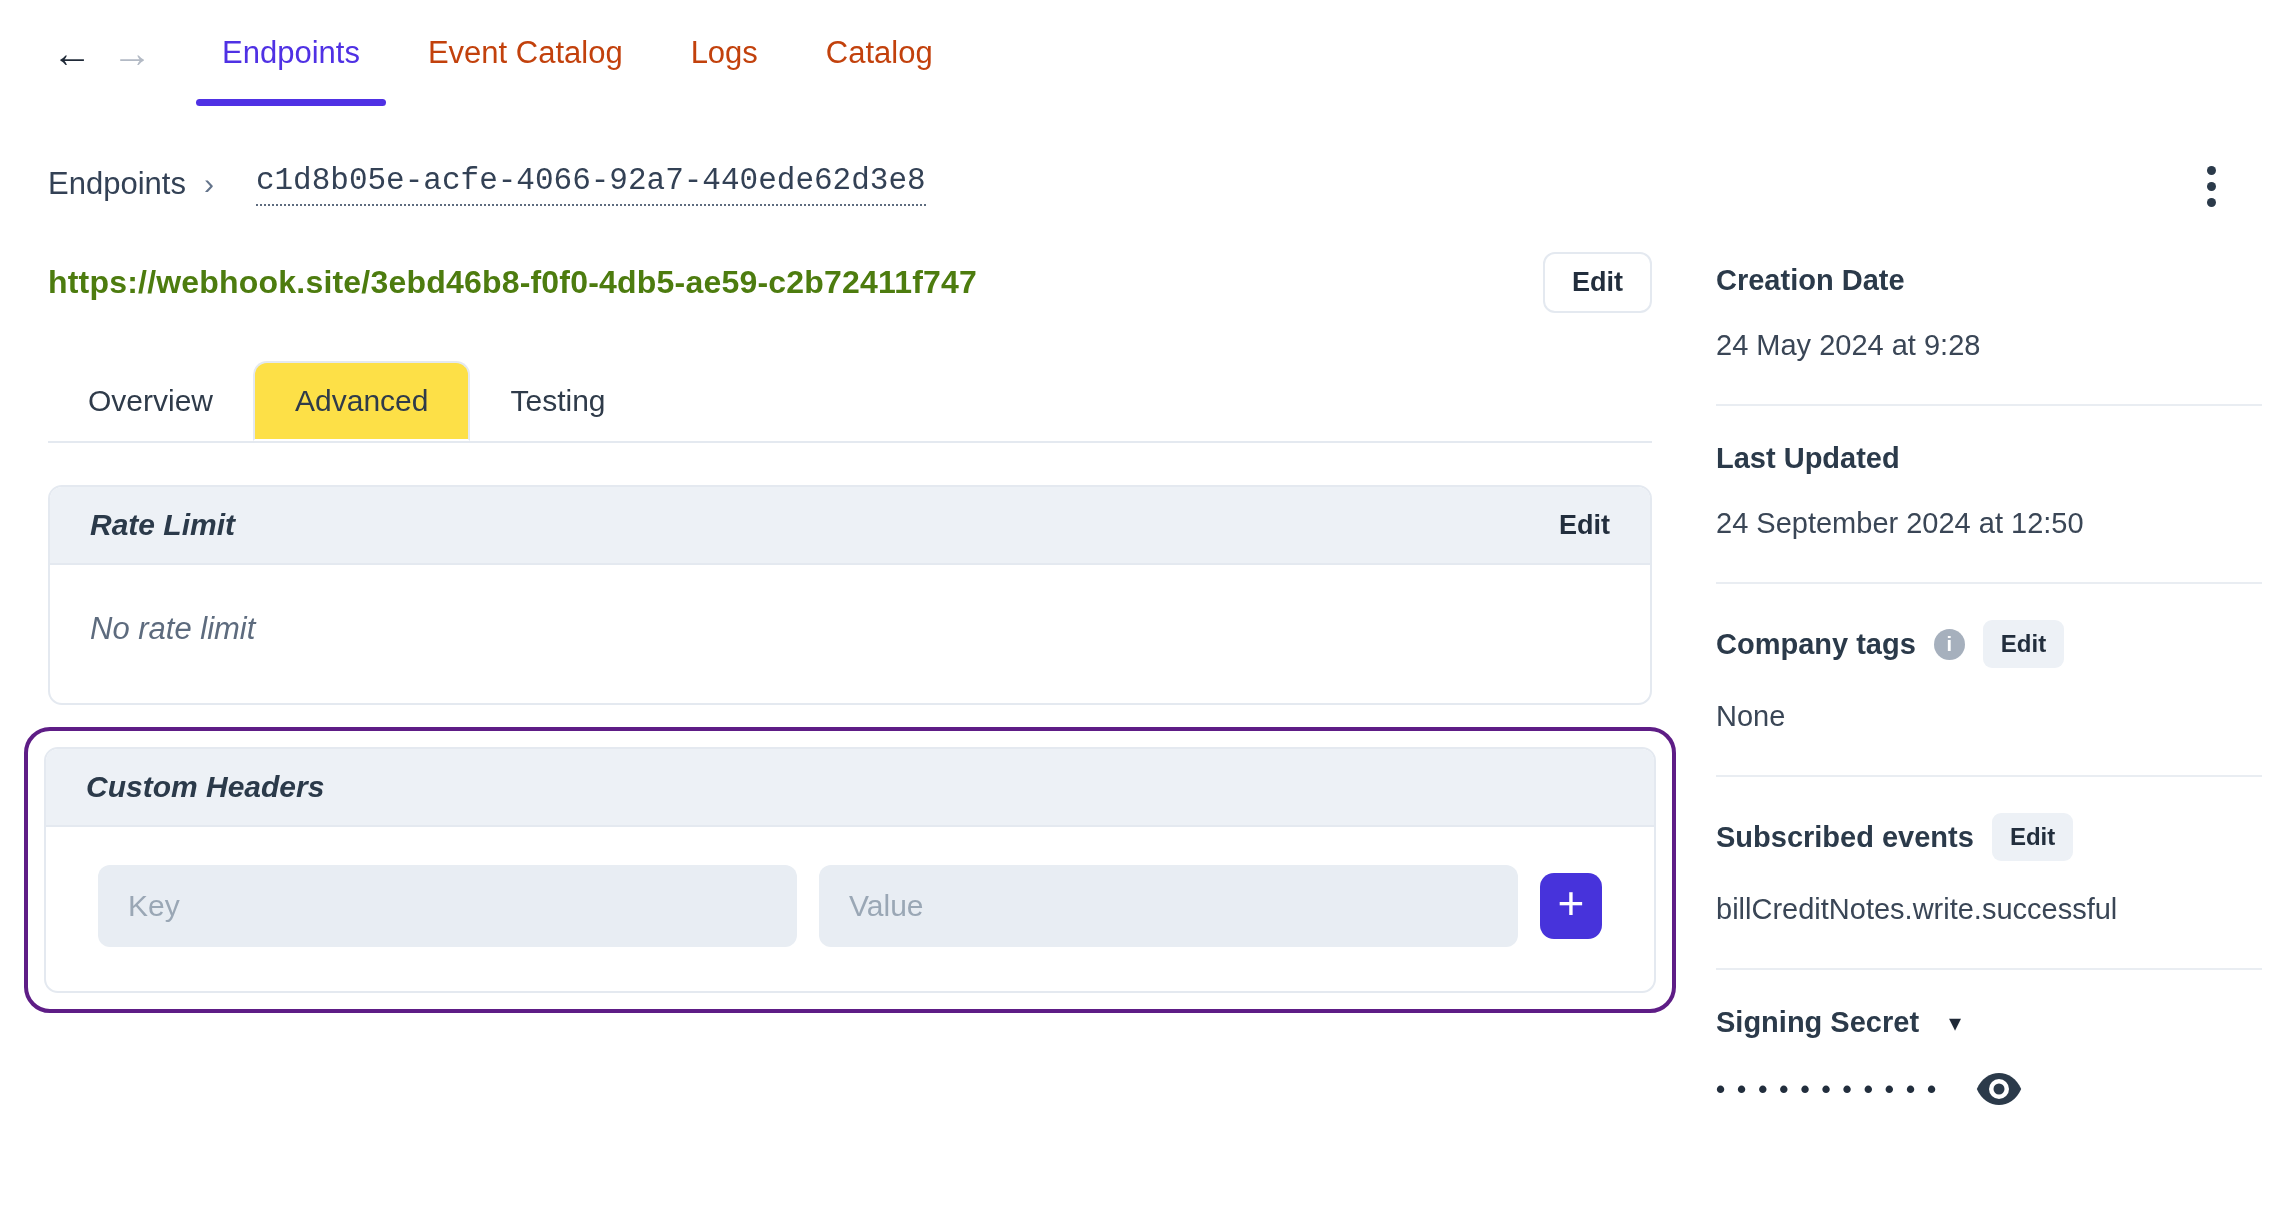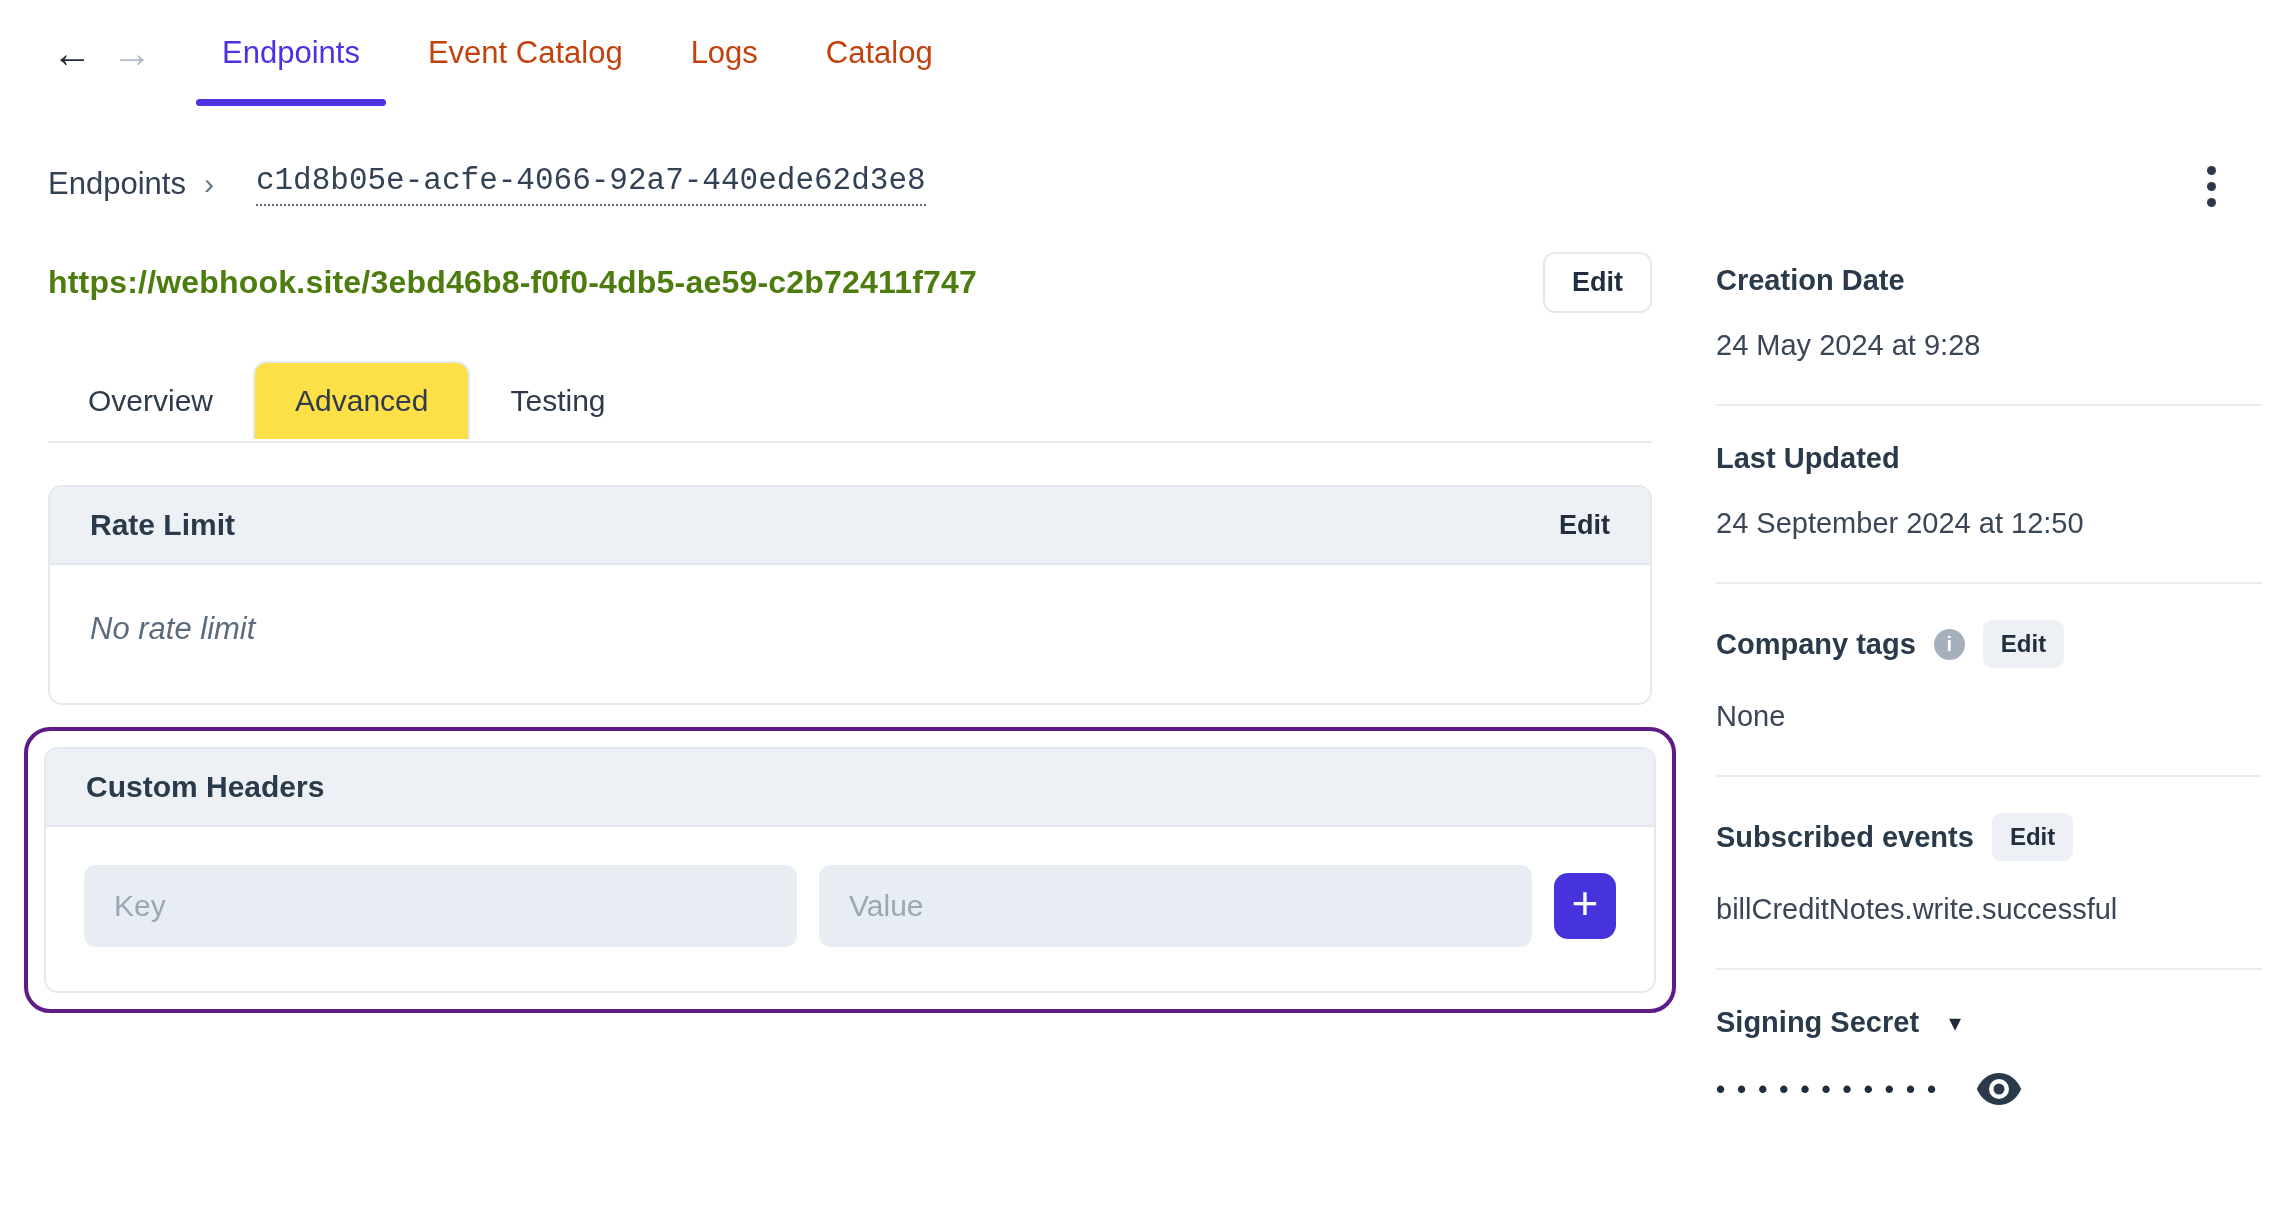--- a/index.html
+++ b/index.html
@@ -91,31 +91,31 @@
   }
 
   
   .card { border: 2px solid var(--border); border-radius: 14px; background: #fff; overflow: hidden; }
   .rate-card { margin-top: 42px; }
   .card-head {
     background: var(--header-bg); height: 78px; padding: 0 40px;
     display: flex; align-items: center; justify-content: space-between;
     border-bottom: 2px solid var(--border);
   }
-  .card-title { font-size: 30px; font-weight: 600; color: #2B3A4A; }
+  .card-title { font-size: 30px; font-weight: 600; color: #2B3A4A; font-style: italic; }
   .card-edit { font-size: 27px; font-weight: 700; color: var(--text-dark); cursor: pointer; }
   .card-body { padding: 46px 40px 56px; }
   .empty-msg { font-style: italic; font-size: 31px; color: var(--text-muted); }
 
   .highlight-ring {
     margin: 22px -24px 0 -24px;
     border: 4px solid var(--highlight-ring);
     border-radius: 26px; padding: 16px;
   }
-  .headers-body { padding: 38px 38px 44px; display: flex; align-items: center; gap: 22px; }
+  .headers-body { padding: 38px 52px 44px; display: flex; align-items: center; gap: 22px; }
   .hdr-input {
     flex: 1; height: 82px; background: var(--input-bg); border: none; border-radius: 12px;
     padding: 0 30px; font-size: 30px; font-family: inherit; color: var(--text-primary); outline: none;
   }
   .hdr-input::placeholder { color: var(--placeholder); }
   .add-btn {
     flex: none; width: 62px; height: 66px; background: var(--add-button); color: #fff;
     border: none; border-radius: 14px; font-size: 46px; font-weight: 400; line-height: 1;
     cursor: pointer; display: flex; align-items: center; justify-content: center; padding: 0 0 6px;
     font-family: inherit;

